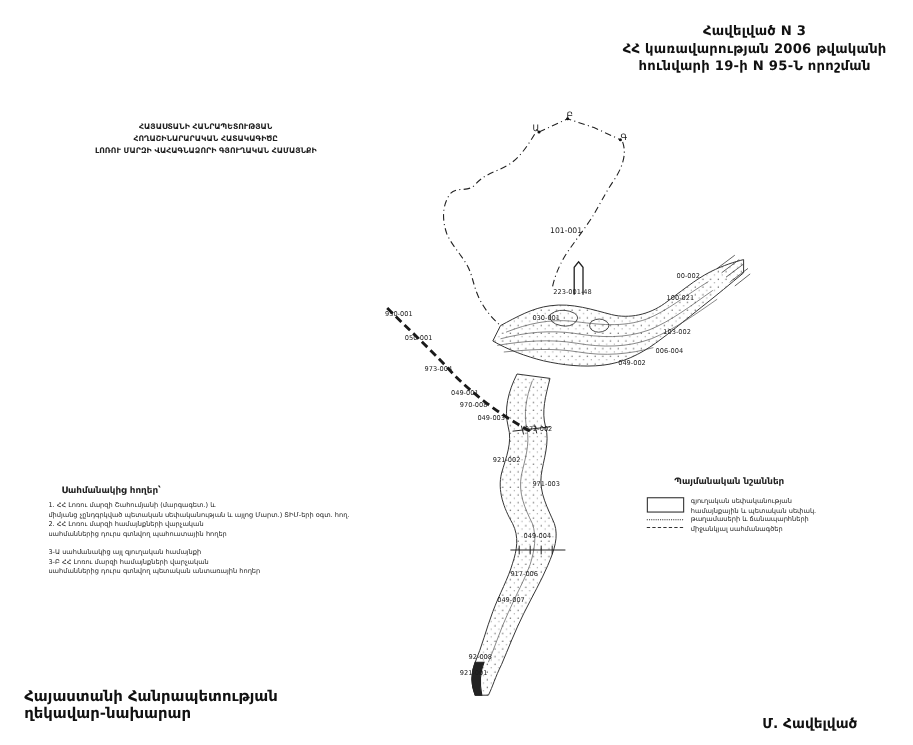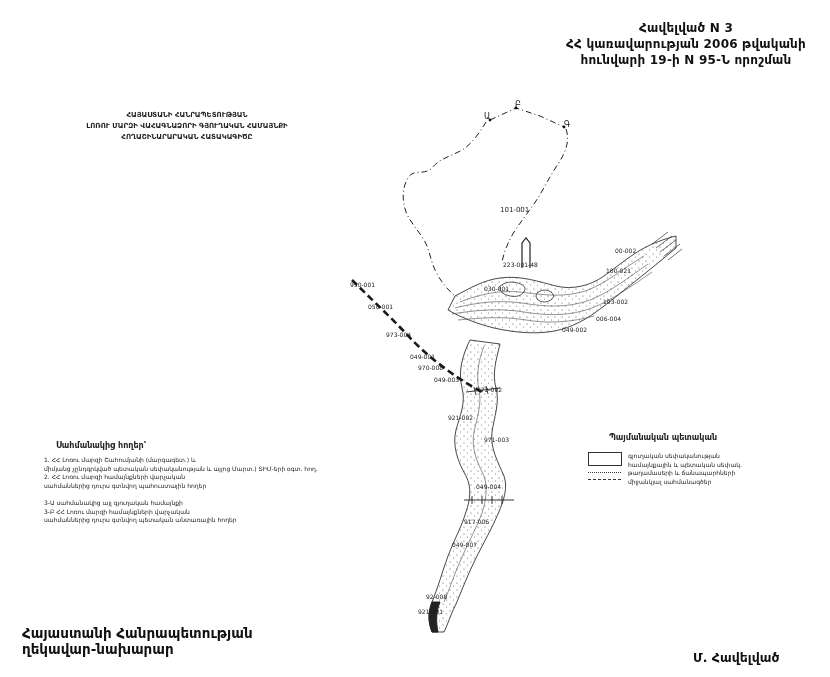--- a/index.html
+++ b/index.html
@@ -144,40 +144,40 @@
 </svg>
 
 <div class="abs header-block">
   <div>Հավելված N 3</div>
   <div>ՀՀ կառավարության 2006 թվականի</div>
   <div>հունվարի 19-ի N 95-Ն որոշման</div>
 </div>
 
 <div class="abs title-block">
   <div>ՀԱՅԱՍՏԱՆԻ ՀԱՆՐԱՊԵՏՈՒԹՅԱՆ</div>
+  <div>ՀՈՂԱՇԻՆԱՐԱՐԱԿԱՆ ՀԱՏԱԿԱԳԻԾԸ</div>
   <div>ԼՈՌՈՒ ՄԱՐԶԻ ՎԱՀԱԳՆԱՁՈՐԻ ԳՅՈՒՂԱԿԱՆ ՀԱՄԱՅՆՔԻ</div>
-  <div>ՀՈՂԱՇԻՆԱՐԱՐԱԿԱՆ ՀԱՏԱԿԱԳԻԾԸ</div>
 </div>
 
 <div class="abs left-legend">
   <div class="ll-header">Սահմանակից հողեր՝</div>
   <div id="left-legend-lines">
       <div class="ll-line">1. ՀՀ Լոռու մարզի Շահումյանի (մարգագետ.) և</div>
       <div class="ll-line">միմյանց չընդգրկված պետական սեփականության և այլոց Մարտ.) ՏԻՄ-երի օգտ. հող.</div>
       <div class="ll-line">2. ՀՀ Լոռու մարզի համայնքների վարչական</div>
       <div class="ll-line">սահմաններից դուրս գտնվող պահուստային հողեր</div>
       <div class="ll-gap"></div>
       <div class="ll-line">3-Ա սահմանակից այլ գյուղական համայնքի</div>
       <div class="ll-line">3-Բ ՀՀ Լոռու մարզի համայնքների վարչական</div>
       <div class="ll-line">սահմաններից դուրս գտնվող պետական անտառային հողեր</div>
     </div>
 </div>
 
 <div class="abs right-legend">
-  <div class="rl-header">Պայմանական պետական</div>
+  <div class="rl-header">Պայմանական նշաններ</div>
   <div class="rl-body">
     <div class="rl-symbols">
       <div class="rl-rect"></div>
       <div class="rl-dotted"></div>
       <div class="rl-dashed"></div>
     </div>
     <div class="rl-text" id="right-legend-lines">
         <div class="rl-line">գյուղական սեփականության</div>
         <div class="rl-line">համայնքային և պետական սեփակ.</div>
         <div class="rl-line">թաղամասերի և ճանապարհների</div>

